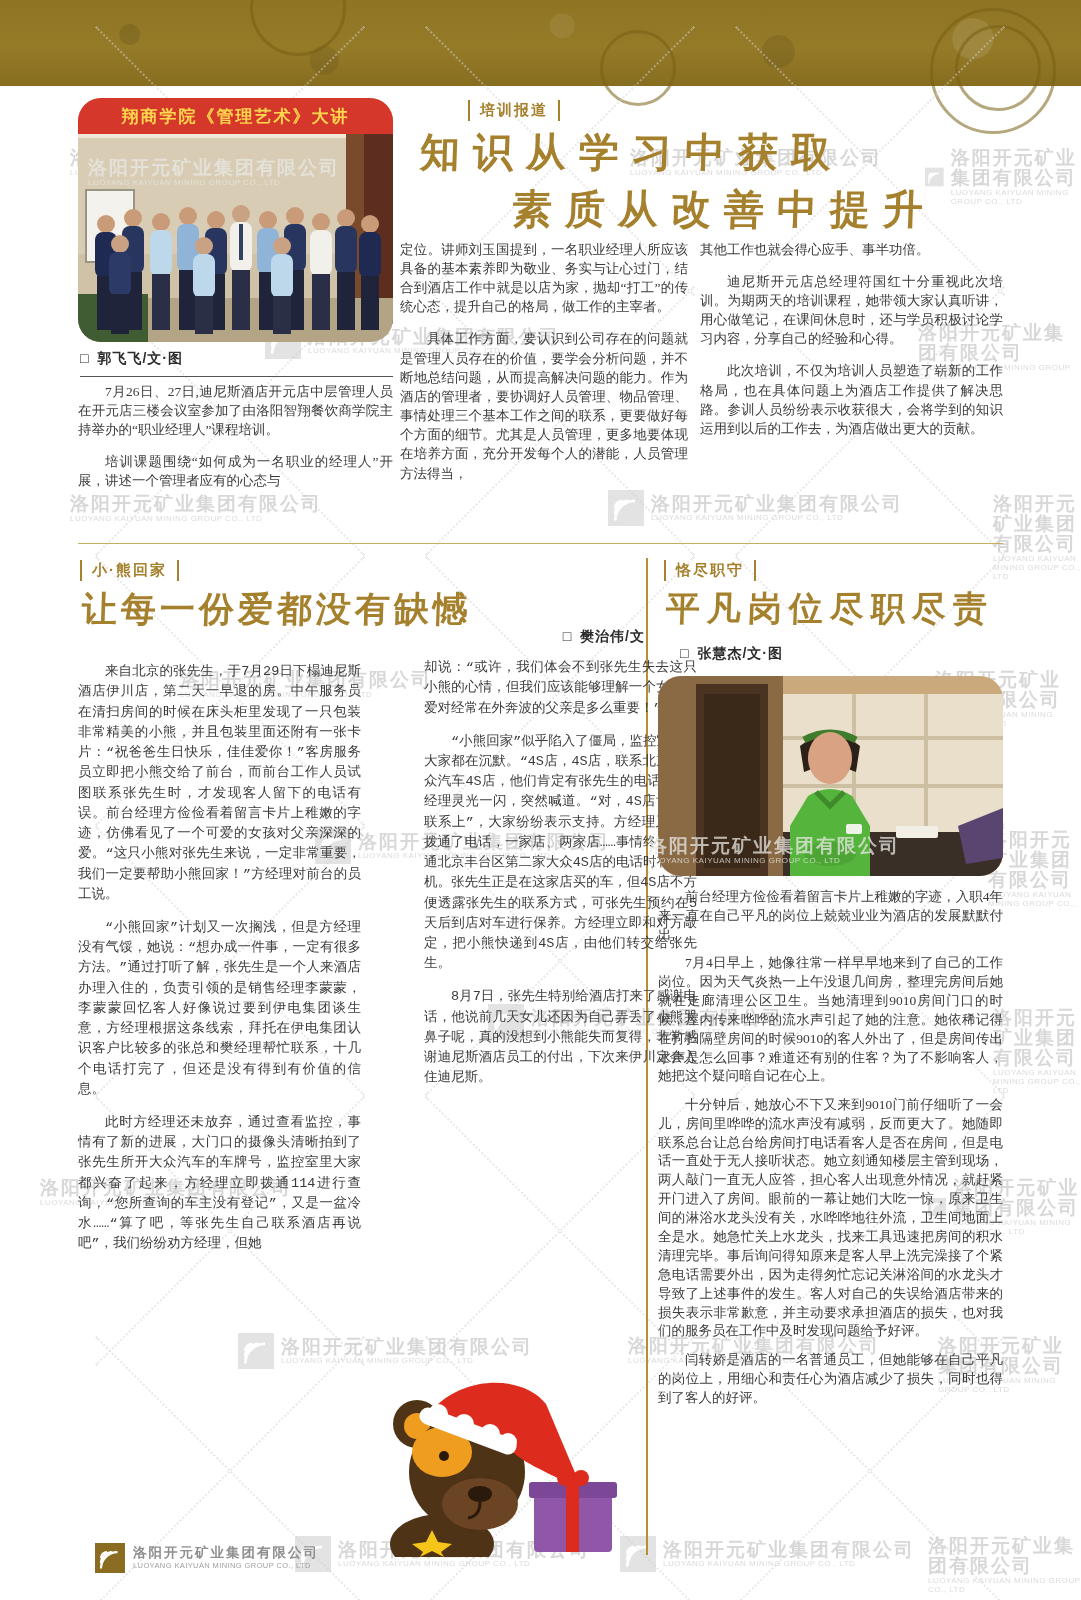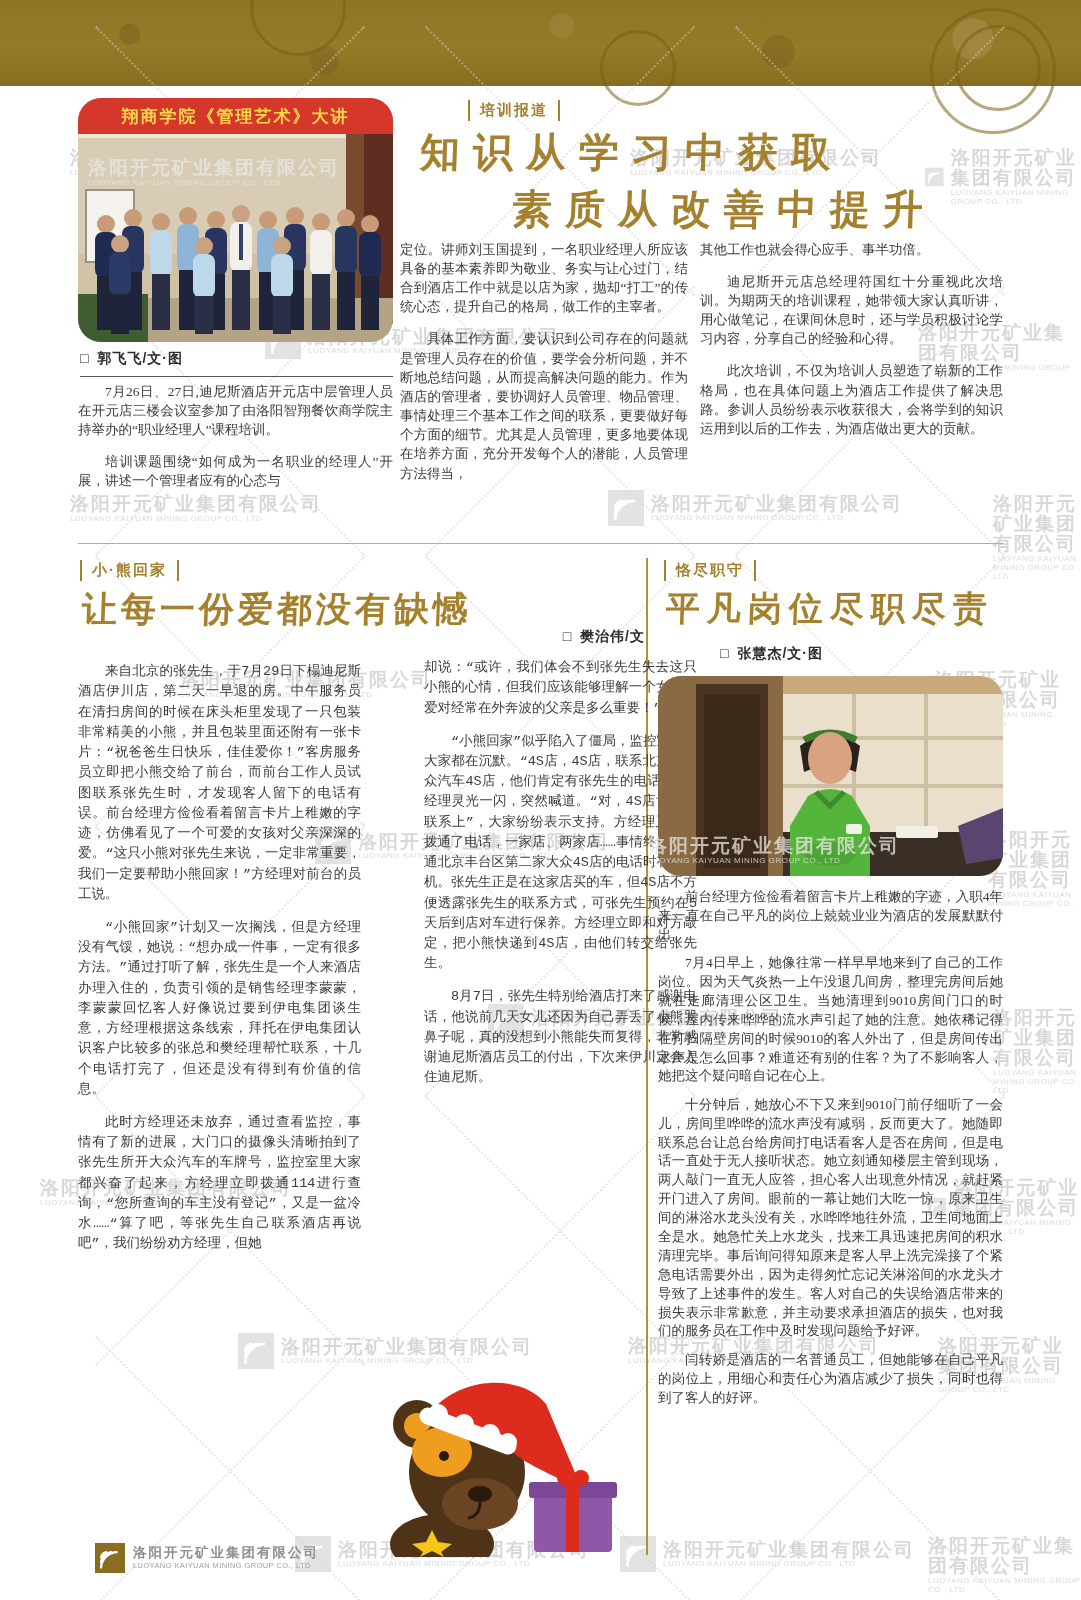--- a/index.html
+++ b/index.html
@@ -202,21 +202,21 @@
       <rect x="157" y="110" width="88" height="16" rx="3" fill="#7c4796"></rect>
       <rect x="194" y="110" width="13" height="70" fill="#dd2b1e"></rect>
       <circle cx="193" cy="106" r="8" fill="#dd2b1e"></circle>
         <circle cx="209" cy="106" r="8" fill="#dd2b1e"></circle>
       <polygon points="60,158 66,170 80,172 69,180 72,185 60,179 48,185 51,180 40,172 54,170" fill="#f5c518"></polygon>
     </svg>
   </div>
 
   <span class="sec-tag" style="left:664px;top:560px;">恪尽职守</span>
   <div class="headline" style="left:666px;top:586px;font-size:34px;letter-spacing:7px;transform:skewX(-2deg);">平凡岗位尽职尽责</div>
-  <div class="byline" style="left:680px;top:645px;margin-left:40px;">
+  <div class="byline" style="left:680px;top:645px;">
     <span class="sq">□</span><span>张慧杰/文·图</span>
   </div>
 
   <div class="photo" style="left:658px;top:676px;width:345px;height:200px;">
     <svg width="345" height="200" viewBox="0 0 345 200">
       <rect width="345" height="200" fill="#caa97c"></rect>
       <rect x="0" y="0" width="125" height="200" fill="#8a6a45"></rect>
       <rect x="38" y="8" width="72" height="192" fill="#4a3320"></rect>
       <rect x="46" y="18" width="56" height="174" fill="#3a2818"></rect>
       <rect x="125" y="18" width="220" height="138" fill="#e9dfca"></rect>

